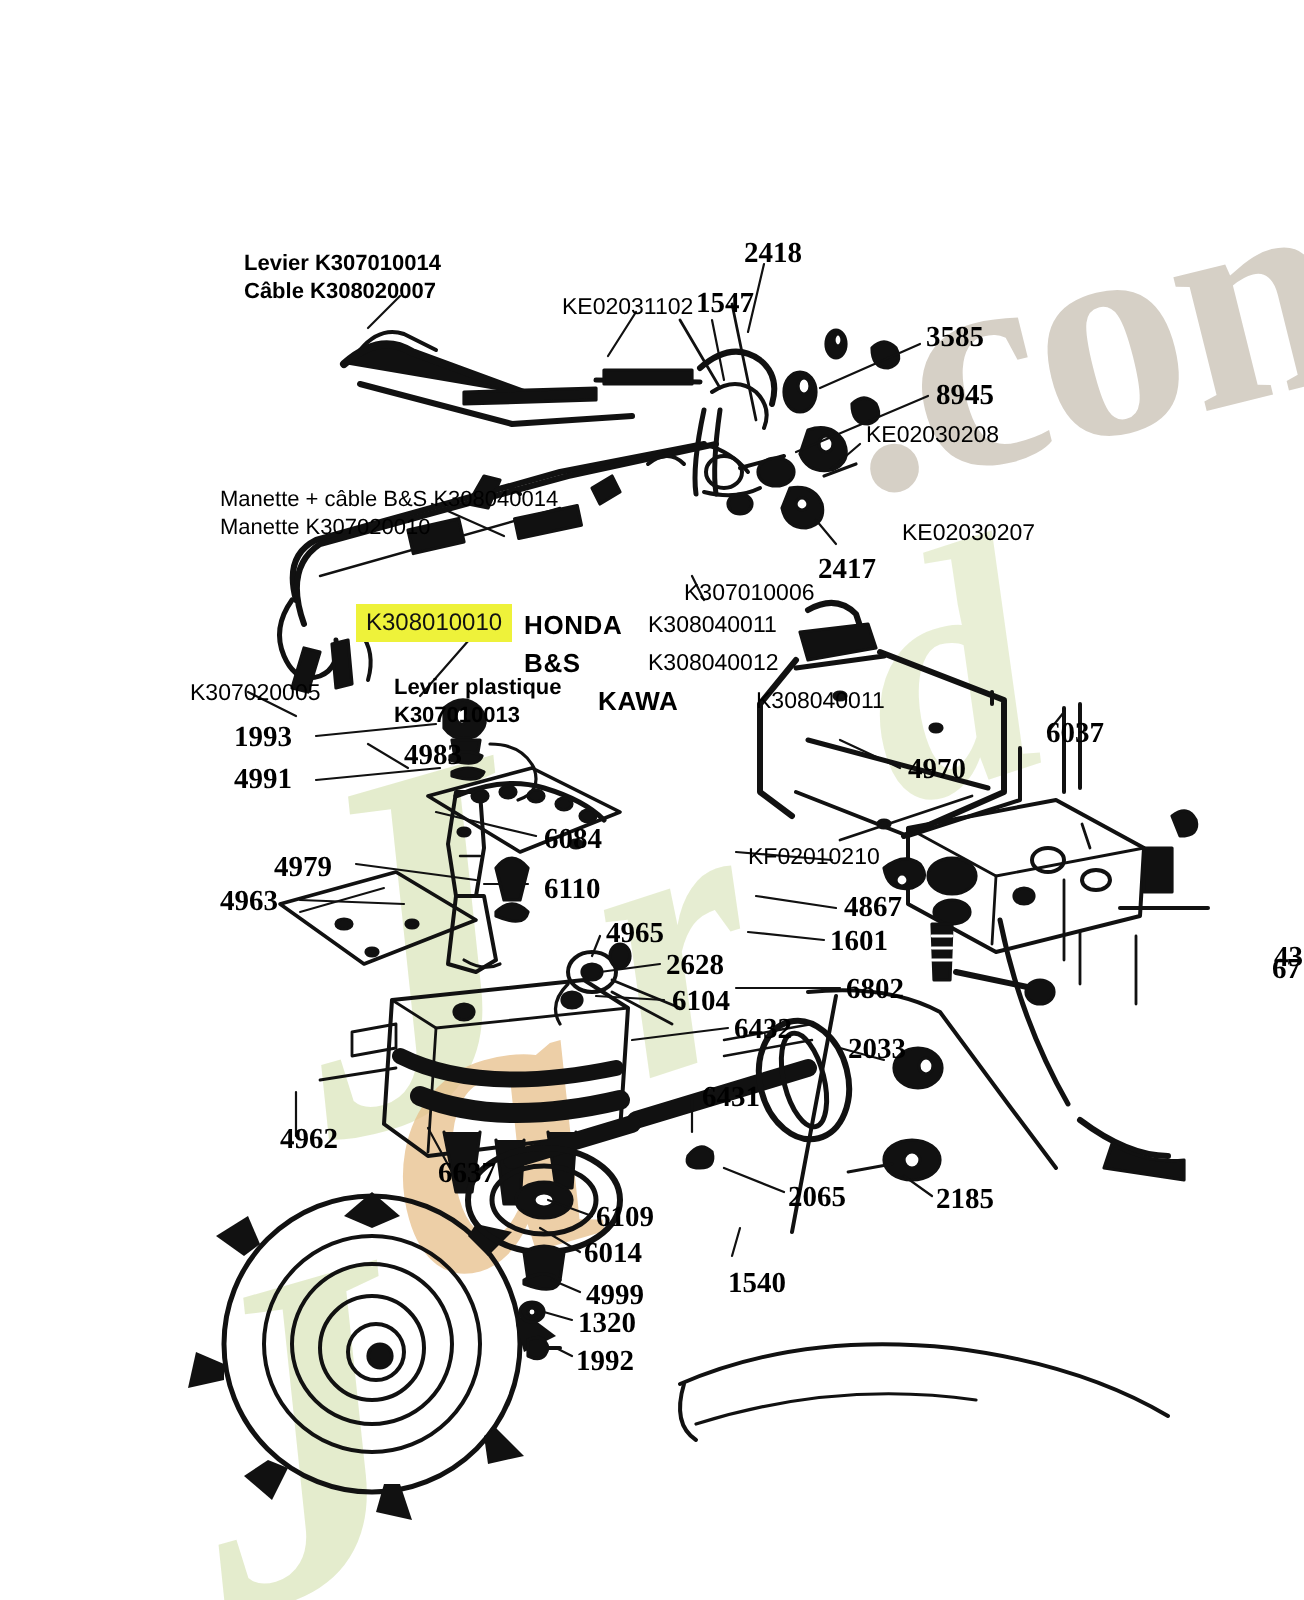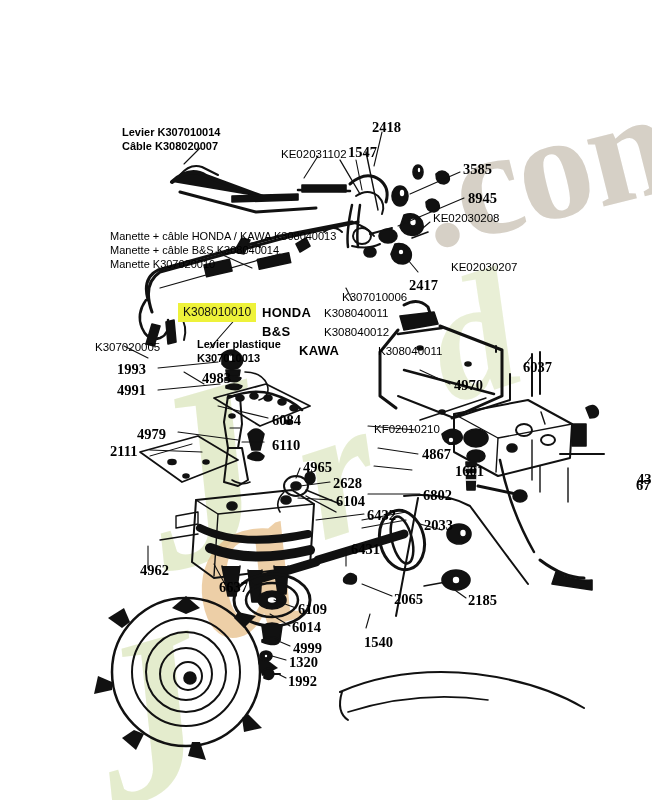--- a/index.html
+++ b/index.html
@@ -282,21 +282,20 @@
         <path d="M366 628 l4 -14"></path>
         <path d="M226 586 l-12 -22"></path>
         <path d="M148 568 l0 -22"></path>
       </g>
     </g>
   </svg>
 
   <div class="lbl fr" style="left:122px;top:127px;">Levier K307010014</div>
   <div class="lbl fr" style="left:122px;top:141px;">Câble K308020007</div>
 
-  <div class="lbl frn" style="left:110px;top:231px;">Manette + câble HONDA / KAWA K308040013</div>
   <div class="lbl frn" style="left:110px;top:245px;">Manette + câble B&amp;S K308040014</div>
   <div class="lbl frn" style="left:110px;top:259px;">Manette K307020010</div>
 
   <div class="lbl fr" style="left:197px;top:339px;">Levier plastique</div>
   <div class="lbl fr" style="left:197px;top:353px;">K307010013</div>
 
   <div class="lbl" style="left:178px;top:303px;">
     <span class="hl">K308010010</span>
   </div>
 
@@ -328,24 +327,24 @@
       <div class="lbl code" style="left: 95px; top: 341px;">K307020005</div>
       <div class="lbl num" style="left: 117px; top: 362px; text-align: right;">1993</div>
       <div class="lbl num" style="left: 202px; top: 371px;">4983</div>
       <div class="lbl num" style="left: 117px; top: 383px;">4991</div>
       <div class="lbl num" style="left: 523px; top: 360px;">6037</div>
       <div class="lbl num" style="left: 454px; top: 378px;">4970</div>
       <div class="lbl num" style="left: 272px; top: 413px;">6084</div>
       <div class="lbl num" style="left: 137px; top: 427px;">4979</div>
       <div class="lbl code" style="left: 374px; top: 423px;">KF02010210</div>
       <div class="lbl num" style="left: 272px; top: 438px;">6110</div>
-      <div class="lbl num" style="left: 110px; top: 444px;">2111</div>
+      <div class="lbl num" style="left: 110px; top: 444px;">4963</div>
       <div class="lbl num" style="left: 422px; top: 447px;">4867</div>
       <div class="lbl num" style="left: 303px; top: 460px;">4965</div>
-      <div class="lbl num" style="left: 415px; top: 464px; margin-left: 40px;">1601</div>
+      <div class="lbl num" style="left: 415px; top: 464px;">1601</div>
       <div class="lbl num" style="left: 333px; top: 476px;">2628</div>
       <div class="lbl num" style="left: 423px; top: 488px;">6802</div>
       <div class="lbl num" style="left: 637px; top: 472px;">43</div>
       <div class="lbl num" style="left: 636px; top: 478px;">67</div>
       <div class="lbl num" style="left: 336px; top: 494px;">6104</div>
       <div class="lbl num" style="left: 367px; top: 508px;">6432</div>
       <div class="lbl num" style="left: 424px; top: 518px;">2033</div>
       <div class="lbl num" style="left: 351px; top: 542px;">6431</div>
       <div class="lbl num" style="left: 140px; top: 563px;">4962</div>
       <div class="lbl num" style="left: 468px; top: 593px;">2185</div>

